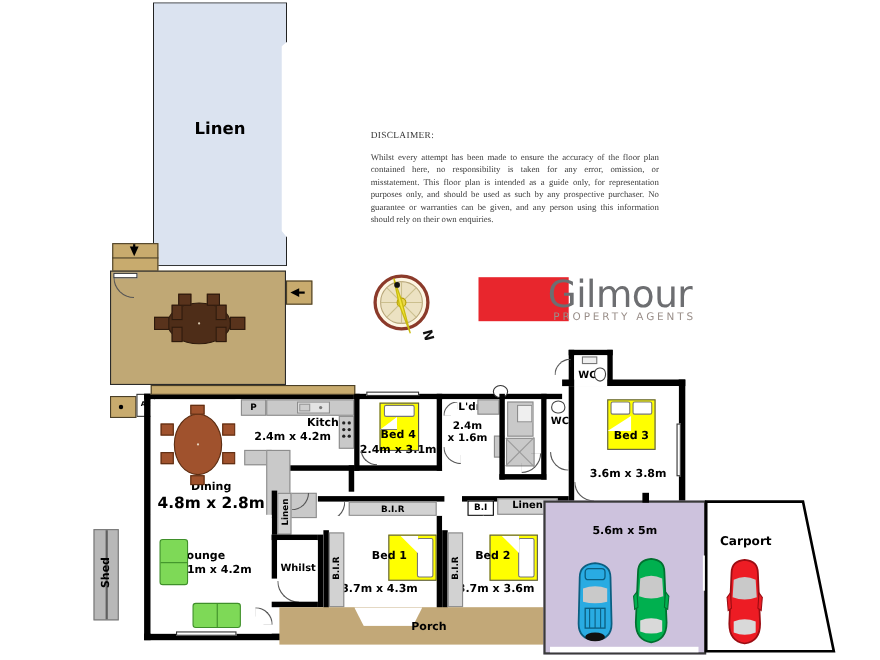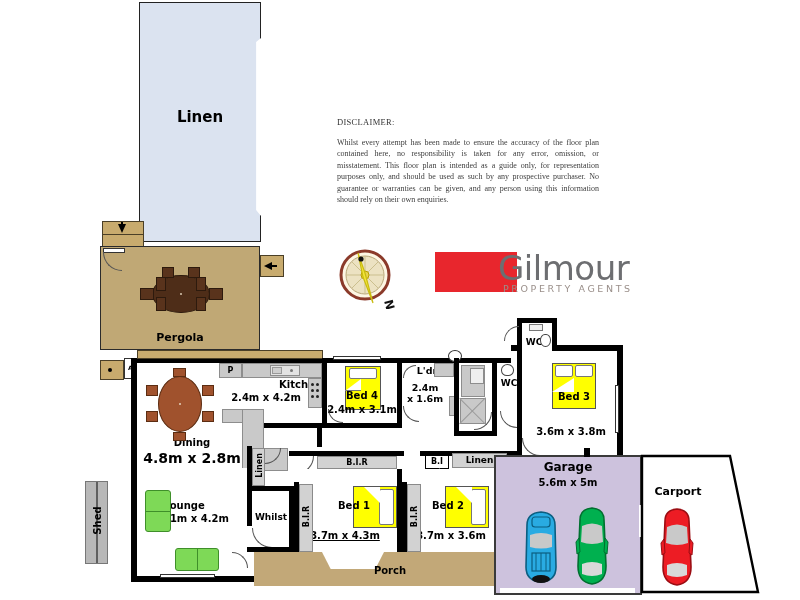--- a/index.html
+++ b/index.html
@@ -37,21 +37,20 @@
 
   <div class="abs pool" style="left:139px;top:2px;width:122px;height:240px;clip-path:polygon(0 0,100% 0,100% 36px,96% 40px,96% 208px,100% 214px,100% 100%,0 100%);"></div>
   <div class="lbl" style="left:139px;top:108px;width:122px;font-size:15px;">Linen</div>
 
   <div class="abs deck" style="left:102px;top:221px;width:42px;height:26px;"></div>
   <div class="abs" style="left:102px;top:234px;width:42px;height:1px;background:#4a3f27;"></div>
   <div class="abs" style="left:118px;top:224px;width:0;height:0;border-left:4px solid transparent;border-right:4px solid transparent;border-top:9px solid #000;"></div>
   <div class="abs" style="left:121px;top:222px;width:2px;height:5px;background:#000;"></div>
 
   <div class="abs pergola" style="left:100px;top:246px;width:160px;height:104px;"></div>
-  <div class="lbl" style="left:100px;top:331px;width:160px;font-size:11px;">Pergola</div>
 
   <div class="abs" style="left:103px;top:248px;width:22px;height:5px;background:#fff;border:1px solid #333;"></div>
   <div class="abs door" style="left:103px;top:252px;width:19px;height:19px;border-width:0 0 1px 1px;border-radius:0 0 0 100%;"></div>
 
   <div class="abs deck" style="left:260px;top:255px;width:24px;height:22px;"></div>
   <div class="abs" style="left:264px;top:262px;width:0;height:0;border-top:4px solid transparent;border-bottom:4px solid transparent;border-right:8px solid #000;"></div>
   <div class="abs" style="left:271px;top:265px;width:6px;height:2px;background:#000;"></div>
 
   <div class="abs" style="left:152px;top:275px;width:58px;height:38px;background:#4e2d18;border:1.2px solid #2d1a0d;border-radius:50%;"></div>
   <div class="abs" style="left:180px;top:293px;width:2px;height:2px;background:#d9c9b0;border-radius:50%;"></div>
@@ -220,21 +219,21 @@
   <div class="abs ltgrey" style="left:452px;top:453px;width:55px;height:15px;"></div>
   <div class="lbl" style="left:452px;top:455px;width:55px;font-size:9px;">Linen</div>
   <div class="abs door" style="left:424px;top:468px;width:16px;height:16px;border-width:0 1px 1px 0;border-radius:0 0 100% 0;"></div>
 
   <div class="abs room" style="left:294px;top:469px;width:108px;height:100px;"></div>
   <div class="abs wall" style="left:397px;top:469px;width:5px;height:107px;"></div>
   <div class="abs bed" style="left:353px;top:486px;width:44px;height:42px;"></div>
   <div class="abs" style="left:379px;top:489px;width:15px;height:36px;background:#fff;border:1px solid #777;border-radius:2px;"></div>
   <div class="abs" style="left:364px;top:487px;width:16px;height:16px;background:#fff;clip-path:polygon(100% 0,100% 100%,0 0);"></div>
   <div class="lbl" style="left:321px;top:500px;width:66px;font-size:10px;">Bed 1</div>
-  <div class="lbl" style="left:294px;top:530px;width:102px;font-size:10px;text-decoration:underline;">3.7m x 4.3m</div>
+  <div class="lbl" style="left:294px;top:530px;width:102px;font-size:10px;">3.7m x 4.3m</div>
 
   <div class="abs wall" style="left:294px;top:482px;width:5px;height:72px;"></div>
   <div class="abs ltgrey" style="left:299px;top:484px;width:14px;height:68px;"></div>
   <div class="lbl vlabel" style="left:286px;top:512px;width:40px;font-size:8px;">B.I.R</div>
 
   <div class="abs" style="left:322px;top:569px;width:62px;height:13px;background:#fff;border-bottom:1.5px solid #333;clip-path:polygon(0 0,100% 0,86% 100%,14% 100%);"></div>
   <div class="abs wall" style="left:294px;top:569px;width:28px;height:6px;"></div>
   <div class="abs wall" style="left:384px;top:569px;width:18px;height:6px;"></div>
 
   <div class="abs room" style="left:402px;top:469px;width:115px;height:100px;"></div>
@@ -249,21 +248,20 @@
   <div class="lbl vlabel" style="left:394px;top:512px;width:40px;font-size:8px;">B.I.R</div>
   <div class="abs" style="left:427px;top:570px;width:62px;height:4px;background:#fff;border:1px solid #333;"></div>
   <div class="abs wall" style="left:489px;top:569px;width:28px;height:6px;"></div>
   <div class="abs wall" style="left:512px;top:458px;width:5px;height:118px;"></div>
 
   <div class="abs porch" style="left:254px;top:552px;width:263px;height:34px;"></div>
   <div class="abs" style="left:322px;top:552px;width:62px;height:17px;background:#fff;clip-path:polygon(0 0,100% 0,86% 100%,14% 100%);"></div>
   <div class="lbl" style="left:350px;top:565px;width:80px;font-size:10px;">Porch</div>
 
   <div class="abs garage" style="left:494px;top:455px;width:148px;height:140px;"></div>
-  <div class="lbl" style="left:494px;top:460px;width:148px;font-size:12px;">Garage</div>
   <div class="lbl" style="left:494px;top:477px;width:148px;font-size:10px;">5.6m x 5m</div>
   <div class="abs" style="left:500px;top:588px;width:135px;height:5px;background:#fff;"></div>
   <div class="abs wall" style="left:584px;top:448px;width:6px;height:9px;"></div>
   <div class="abs" style="left:639px;top:505px;width:4px;height:32px;background:#fff;"></div>
 
   <svg class="abs" style="left:521px;top:509px;width:40px;height:78px;" viewBox="0 0 40 78">
     <path d="M6 16 Q6 4 20 3 Q34 4 34 16 L35 58 Q35 72 20 73 Q5 72 5 58 Z" fill="#29abe2" stroke="#0b5e80" stroke-width="1.6"></path>
     <rect x="11" y="8" width="18" height="10" rx="3" fill="#29abe2" stroke="#0b5e80" stroke-width="1.2"></rect>
     <path d="M9 26 Q20 22 31 26 L31 38 Q20 41 9 38 Z" fill="#c9c9c9"></path>
     <rect x="11" y="44" width="18" height="18" fill="#29abe2" stroke="#0b5e80" stroke-width="1.2"></rect>

